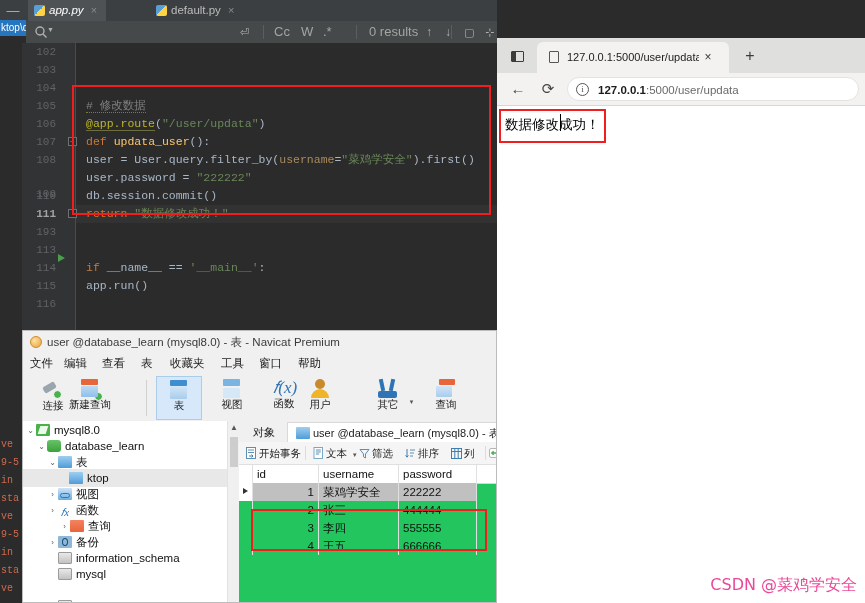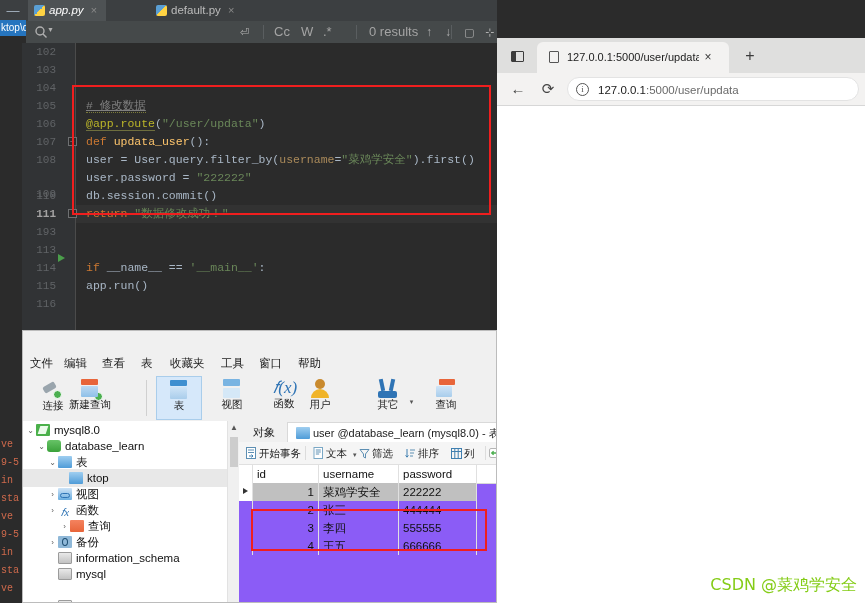--- a/index.html
+++ b/index.html
@@ -83,21 +83,21 @@
   #code{
     left:76px;top:43px;width:421px;height:287px;background:#2b2b2b;
     font-family:"Liberation Mono","DejaVu Sans Mono",monospace;
     font-size:11.5px;
   }
   .cline{
     left:0;height:18px;line-height:18px;white-space:pre;color:#a9b7c6;
     padding-left:10px;
   }
   .cline.hl{background:#323232;width:411px;}
-  .c-cmt{color:#808080;font-style:normal;border-bottom:1px dotted #7a7a3a;text-decoration:underline;}
+  .c-cmt{color:#808080;font-style:normal;border-bottom:1px dotted #7a7a3a;}
   .c-kw{color:#cc7832;}
   .c-str{color:#6a8759;}
   .c-dec{color:#bbb529;border-bottom:1px solid #6e6e3e;}
   .c-param{color:#aa8a5a;}
   .c-fn{color:#ffc66d;}
   .fold{
     left:-8px;top:4px;width:9px;height:9px;border:1px solid #6e7072;
     color:#8c8c8c;font-size:8px;line-height:7px;text-align:center;
     background:#2b2b2b;box-sizing:border-box;
   }
@@ -162,21 +162,21 @@
   }
   #br-info{
     left:8px;top:5px;width:13px;height:13px;border:1.2px solid #555;
     border-radius:50%;box-sizing:border-box;color:#555;font-size:9px;
     line-height:11px;text-align:center;font-family:"Liberation Serif",serif;
   }
   #br-url{
     left:30px;top:0;height:24px;line-height:24px;font-size:11.5px;
     color:#6a6a6a;white-space:nowrap;
   }
-  #br-url b{color:#1b1b1b;font-weight:normal;}
+  #br-url b{color:#1b1b1b;font-weight:bold;}
   #br-content{
     left:0;top:68px;width:368px;height:497px;background:#ffffff;
   }
   #page-text{
     left:8px;top:10px;font-size:13.5px;color:#000000;white-space:nowrap;
     font-family:"DejaVu Sans","Liberation Sans",sans-serif;
   }
   #page-caret{
     left:63px;top:8px;width:1px;height:17px;background:#000;
   }
@@ -326,21 +326,21 @@
     border-bottom:1px solid #e0e0e0;
   }
   .gb{
     top:0;height:22px;line-height:22px;font-size:10.5px;color:#1c1c1c;
     white-space:nowrap;
   }
   .gbi{display:inline-block;vertical-align:-2px;margin-right:2px;}
   #gbdiv1{left:66px;top:4px;width:1px;height:14px;background:#dcdcdc;}
   #gbdiv2{left:218px;top:4px;width:1px;height:14px;background:#dcdcdc;}
 
-  #nv-grid{left:0;top:44px;width:257px;height:137px;background:#8b5cf6;}
+  #nv-grid{left:0;top:44px;width:257px;height:137px;background:#22c55e;}
   .grow{left:0;width:257px;height:18px;font-size:11.5px;color:#101010;}
   .ghead{background:#ffffff;border-bottom:1px solid #d8d8d8;}
   .gcell{
     top:0;height:18px;line-height:18px;box-sizing:border-box;
     border-right:1px solid #e0e0e0;padding:0 4px;white-space:nowrap;
     overflow:hidden;position:absolute;
   }
   .gmark{left:0;width:14px;border-right:1px solid #e0e0e0;}
   .gid{left:14px;width:66px;text-align:right;}
   .guser{left:80px;width:80px;}
@@ -350,21 +350,21 @@
   .caret-row{position:absolute;left:4px;top:5px;width:0;height:0;
     border-left:5px solid #333;border-top:3.5px solid transparent;
     border-bottom:3.5px solid transparent;}
   #grid-redbox{
     left:12px;top:44px;width:232px;height:38px;border:2px solid #f01e1e;
     pointer-events:none;z-index:3;
   }
 
   
   #watermark{
-    right:8px;bottom:7px;color:#84cc16;font-size:16px;z-index:20;
+    right:8px;bottom:7px;color:#ec4899;font-size:16px;z-index:20;
     font-family:"DejaVu Sans","Liberation Sans",sans-serif;
     white-space:nowrap;
   }
 </style>
 </head>
 <body>
 
 <div class="abs" id="console-sliver">
   <div>ve</div>
   <div>9-5</div>
@@ -475,24 +475,33 @@
 
   <div class="abs" id="br-navbar">
     <div class="abs" id="br-back">←</div>
     <div class="abs" id="br-reload">⟳</div>
     <div class="abs" id="br-addrbar">
       <div class="abs" id="br-info">i</div>
       <div class="abs" id="br-url"><b>127.0.0.1</b><span>:5000/user/updata</span></div>
     </div>
   </div>
 
+  <div class="abs" id="br-content">
+    <div class="abs" id="page-text">数据修改成功！</div>
+    <div class="abs" id="page-caret"></div>
+    <div class="abs" id="br-redbox"></div>
+  </div>
 </div>
 
 <div class="abs" id="navicat">
 
+  <div class="abs" id="nv-title">
+    <div class="abs" id="nv-title-ico"></div>
+    <div class="abs" id="nv-title-text">user @database_learn (mysql8.0) - 表 - Navicat Premium</div>
+  </div>
 
   <div class="abs" id="nv-menubar">
     <div class="abs nv-menu" style="left:7px;">文件</div>
     <div class="abs nv-menu" style="left:41px;">编辑</div>
     <div class="abs nv-menu" style="left:79px;">查看</div>
     <div class="abs nv-menu" style="left:118px;">表</div>
     <div class="abs nv-menu" style="left:147px;">收藏夹</div>
     <div class="abs nv-menu" style="left:198px;">工具</div>
     <div class="abs nv-menu" style="left:236px;">窗口</div>
     <div class="abs nv-menu" style="left:275px;">帮助</div>

